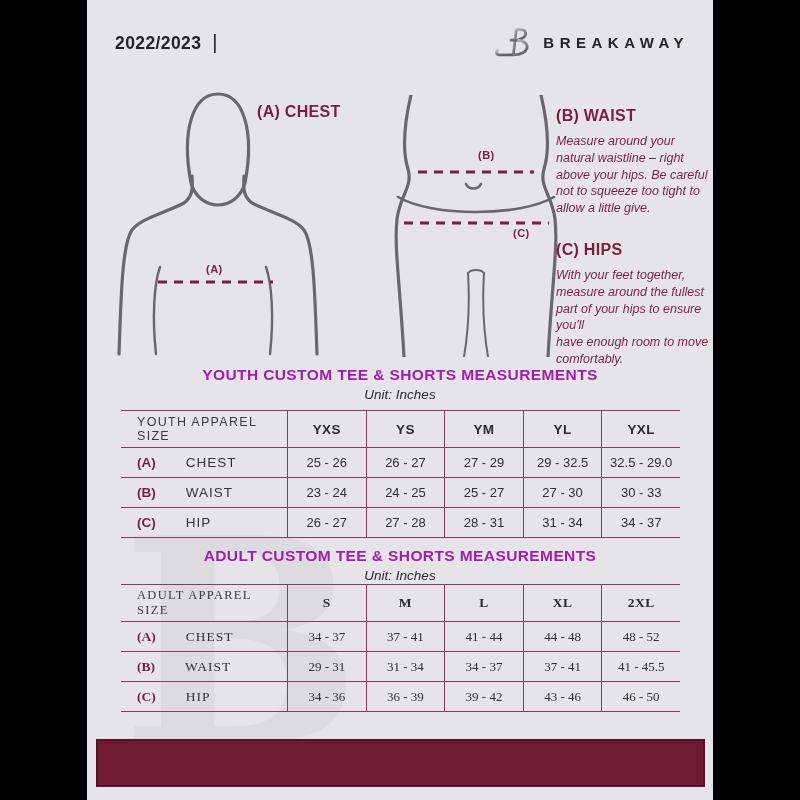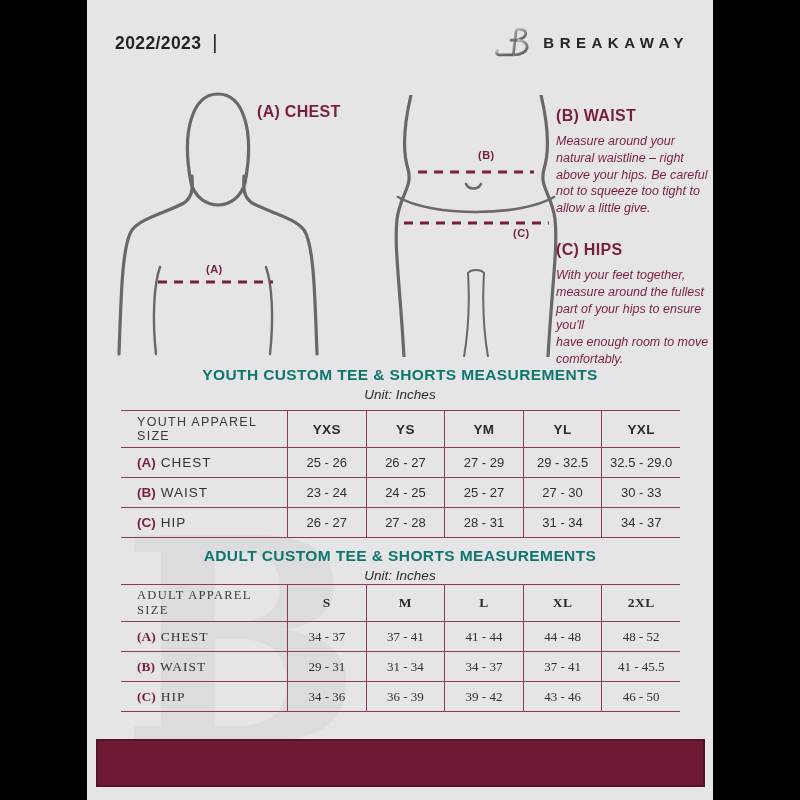--- a/index.html
+++ b/index.html
@@ -34,39 +34,39 @@
   .marker-b{left:391px;top:149px;}
   .marker-c{left:426px;top:227px;}
   .desc{position:absolute;z-index:2;}
   .desc h3{font-size:16px;font-weight:700;color:var(--maroon);letter-spacing:.3px;margin-top:20px;}
   .desc p{margin-top:8px;font-size:12.5px;font-style:italic;color:var(--maroon);line-height:1.34;white-space:pre-line;}
   .desc-chest{left:170px;top:83px;width:142px;}
   .desc-waist{left:469px;top:87px;width:152px;}
   .desc-hips{left:469px;top:221px;width:154px;}
 
   
-  .sec-title{position:absolute;left:0;width:626px;text-align:center;font-weight:700;font-size:15.5px;letter-spacing:.4px;color:#0f766e;z-index:2;}
+  .sec-title{position:absolute;left:0;width:626px;text-align:center;font-weight:700;font-size:15.5px;letter-spacing:.4px;color:#a21caf;z-index:2;}
   .unit{position:absolute;left:0;width:626px;text-align:center;font-style:italic;font-size:13.5px;color:#2B2B2E;z-index:2;}
   .youth-title{top:366px;} .youth-unit{top:387px;}
   .adult-title{top:547px;} .adult-unit{top:568px;}
 
   
   .table{position:absolute;left:34px;width:559px;display:grid;grid-template-columns:166px repeat(5,1fr);border-top:1.5px solid var(--tborder);z-index:2;}
   .youth-table{top:410px;}
   .adult-table{top:584px;font-family:Liberation Serif, serif;}
   .tr{display:contents;}
   .cell{display:flex;align-items:center;justify-content:center;border-bottom:1.5px solid var(--tborder);}
   .cell.vline{border-left:1.5px solid var(--tborder);}
   .cell.first{justify-content:flex-start;padding-left:16px;}
   .th{height:37px;}
   .td{height:30px;}
   .corner-label{font-size:12.5px;letter-spacing:1.3px;color:#3B3B3F;font-weight:400;}
   .size-label{font-size:13.5px;font-weight:700;color:#2B2B2E;letter-spacing:.4px;}
   .row-prefix{font-size:13.5px;font-weight:700;color:var(--maroon);margin-right:5px;}
-  .row-label{font-size:13.5px;color:#333;letter-spacing:1px;}
+  .row-label{font-size:13.5px;color:#333;letter-spacing:1px;margin-left:25px;}
   .val{font-size:13px;color:#2F2F32;}
 
   
   .watermark{position:absolute;left:34px;top:500px;font-family:"DejaVu Serif",serif;font-weight:700;font-size:285px;line-height:1;color:var(--watermark);z-index:0;user-select:none;}
   .footer-bar{position:absolute;left:9px;top:739px;width:609px;height:48px;background:var(--footerBg);border:2px solid var(--footerBorder);z-index:4;}
 </style>
 </head>
 <body>
 
 <div class="page">

